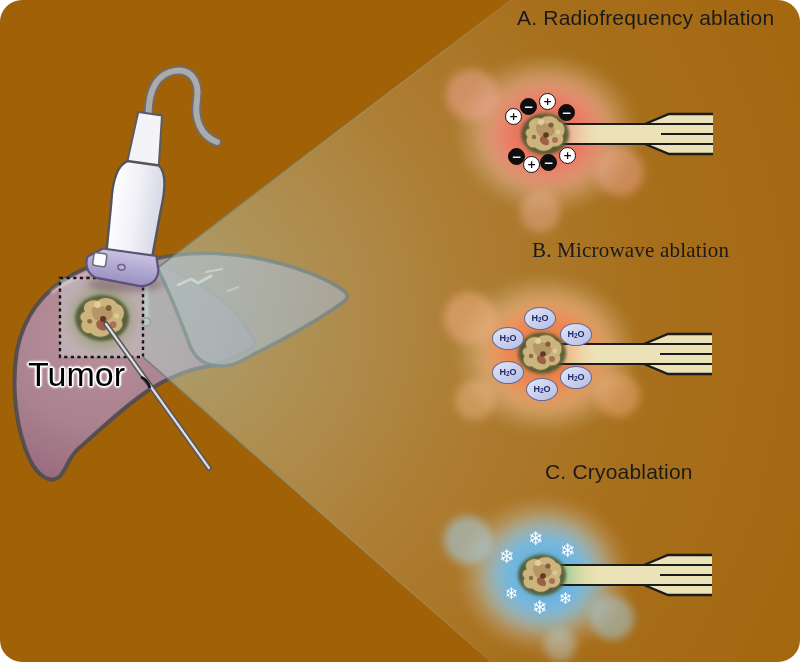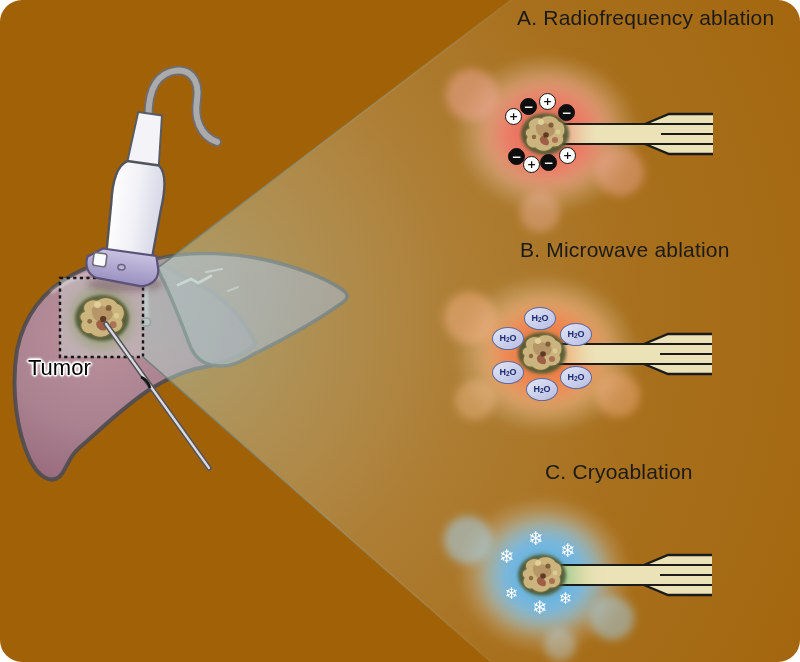--- a/index.html
+++ b/index.html
@@ -1,23 +1,23 @@
 <!DOCTYPE html>
 <html><head>
 <meta charset="utf-8">
 <style>
   html,body{margin:0;padding:0;background:#fff;}
   .canvas{position:relative;width:800px;height:662px;background:#a16207;overflow:hidden;
           font-family:"Liberation Sans",sans-serif;border-radius:22px;}
   .layer{position:absolute;left:0;top:0;}
   .panel-title{position:absolute;font-size:21px;color:#1a1a1a;letter-spacing:0.2px;white-space:nowrap;}
   .title-a{left:517px;top:6px;}
-  .title-b{left:520px;top:238px;}
+  .title-b{left:532px;top:238px;font-family:Liberation Serif, serif;}
   .title-c{left:517px;top:460px;margin-left:28px;}
-  .tumor-label{position:absolute;left:28px;top:355px;font-size:22px;color:#000;
+  .tumor-label{position:absolute;left:28px;top:355px;font-size:34px;color:#000;
      text-shadow:-2px 0 2px #fff,2px 0 2px #fff,0 -2px 2px #fff,0 2px 2px #fff,
                  -1px -1px 1px #fff,1px 1px 1px #fff,-1px 1px 1px #fff,1px -1px 1px #fff;}
   .charge{position:absolute;width:15px;height:15px;border-radius:50%;display:flex;
      align-items:center;justify-content:center;font:700 11px "DejaVu Sans",sans-serif;line-height:1;}
   .charge.pos{background:#fff;border:1.6px solid #141414;color:#101010;}
   .charge.neg{background:#0e0e0e;border:1.6px solid #0e0e0e;color:#fff;font-size:12px;}
   .h2o{position:absolute;width:30px;height:21px;border-radius:50%;
      background:linear-gradient(145deg,#e2e6f6,#b7bde2);border:1.5px solid #5f6a9e;
      color:#1c2a6e;display:flex;align-items:center;justify-content:center;
      font:700 9px "Liberation Sans",sans-serif;line-height:1;}

